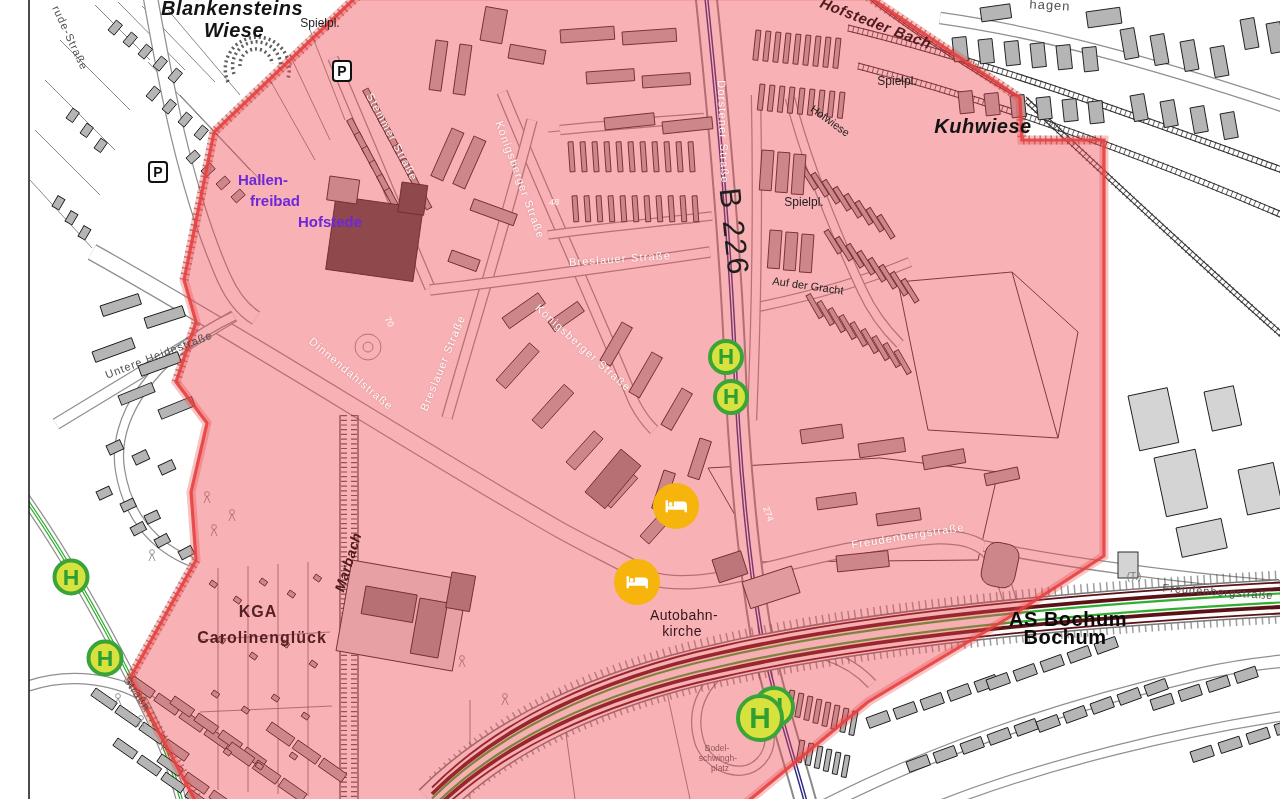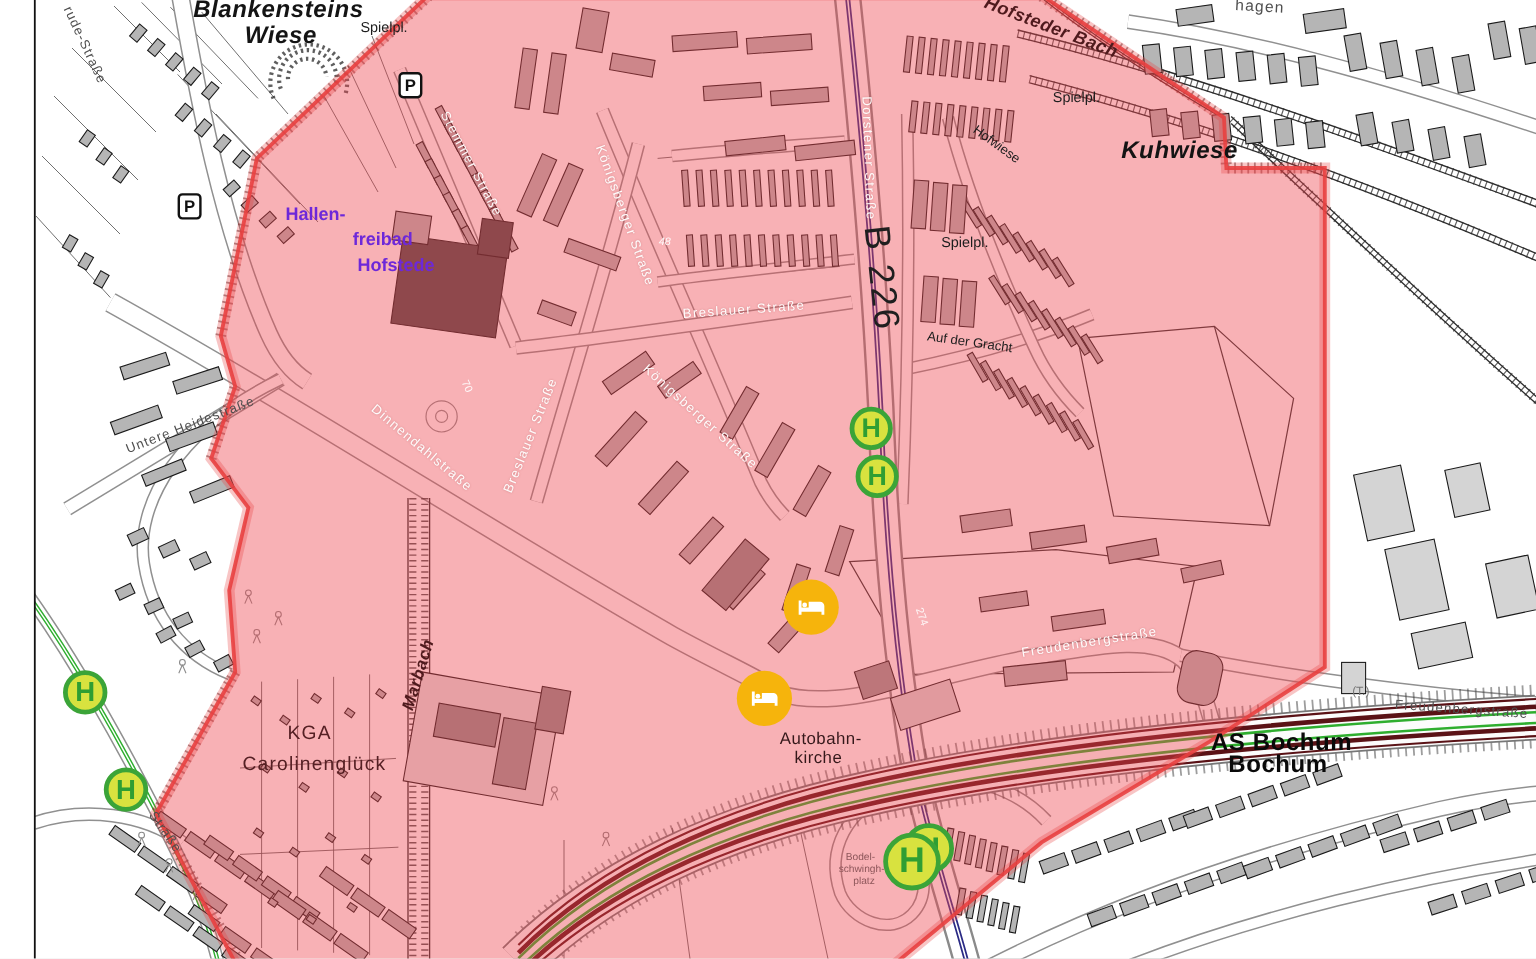--- a/index.html
+++ b/index.html
@@ -7,25 +7,25 @@
          font-family:"Liberation Sans",sans-serif;}
   #map-svg{position:absolute;left:0;top:0;width:1280px;height:799px;}
   #labels-layer,#markers-layer{position:absolute;left:0;top:0;width:1280px;height:799px;pointer-events:none;}
   .lbl{position:absolute;white-space:nowrap;line-height:1;}
   .s-area{font-weight:bold;font-style:italic;color:#141414;letter-spacing:.5px;}
   .s-street-light{color:#fff;opacity:.96;letter-spacing:1.2px;text-shadow:0 0 2px rgba(150,70,70,.45);}
   .s-street-dark{color:#4f4f4f;letter-spacing:1px;}
   .s-small{color:#1d1d1d;}
   .s-small-dark{color:#35181a;letter-spacing:.4px;}
   .s-poi{color:#6d28d9;font-weight:bold;}
-  .s-poi2{color:#552024;font-weight:normal;letter-spacing:1px;padding-left:20px;}
+  .s-poi2{color:#552024;font-weight:bold;letter-spacing:1px;padding-left:20px;}
   .s-stream{color:#4f1a1d;font-weight:bold;font-style:italic;letter-spacing:.5px;}
   .s-route{color:#1f1f1f;letter-spacing:2px;}
   .s-bold{color:#0a0a0a;font-weight:bold;letter-spacing:.5px;}
-  .s-tiny{color:#8d565a;}
+  .s-tiny{color:#8d565a;margin-top:34px;}
   .s-tiny2{color:#777;}
   .s-num{color:#fff;opacity:.9;}
   .bus-stop{position:absolute;border-radius:50%;background:#D8E23F;border:4px solid #3BA438;
             box-sizing:border-box;display:flex;align-items:center;justify-content:center;
             color:#2F9E33;font-weight:bold;transform:translate(-50%,-50%);}
   .hotel{position:absolute;border-radius:50%;background:#F6B40C;display:flex;align-items:center;
          justify-content:center;transform:translate(-50%,-50%);}
   .hotel svg{width:62%;height:62%;}
   .parking{position:absolute;width:20px;height:22px;background:#fff;border:2.5px solid #111;
            border-radius:4px;box-sizing:border-box;display:flex;align-items:center;justify-content:center;
@@ -465,21 +465,21 @@
       <div class="lbl s-route" style="left: 734px; top: 232px; font-size: 30px; transform: translate(-50%, -50%) rotate(84deg);">B 226</div>
       <div class="lbl s-street-light" style="left: 723px; top: 132px; font-size: 11px; transform: translate(-50%, -50%) rotate(88deg);">Dorstener Straße</div>
       <div class="lbl s-street-light" style="left: 392px; top: 137px; font-size: 11px; transform: translate(-50%, -50%) rotate(62deg);">Stemmer Straße</div>
       <div class="lbl s-street-light" style="left: 520px; top: 180px; font-size: 11px; transform: translate(-50%, -50%) rotate(70deg);">Königsberger Straße</div>
       <div class="lbl s-street-light" style="left: 583px; top: 348px; font-size: 11px; transform: translate(-50%, -50%) rotate(42deg);">Königsberger Straße</div>
       <div class="lbl s-street-light" style="left: 443px; top: 363px; font-size: 11px; transform: translate(-50%, -50%) rotate(-68deg);">Breslauer Straße</div>
       <div class="lbl s-street-light" style="left: 620px; top: 259px; font-size: 11px; transform: translate(-50%, -50%) rotate(-4deg);">Breslauer Straße</div>
       <div class="lbl s-street-light" style="left: 351px; top: 374px; font-size: 11px; transform: translate(-50%, -50%) rotate(40deg);">Dinnendahlstraße</div>
       <div class="lbl s-street-dark" style="left: 159px; top: 355px; font-size: 11px; transform: translate(-50%, -50%) rotate(-21deg);">Untere Heidestraße</div>
       <div class="lbl s-poi" style="left: 263px; top: 179px; font-size: 15px; transform: translate(-50%, -50%) rotate(0deg);">Hallen-</div>
-      <div class="lbl s-poi" style="left: 275px; top: 200px; font-size: 15px; transform: translate(-50%, -50%) rotate(0deg); margin-left: 44px;">freibad</div>
+      <div class="lbl s-poi" style="left: 275px; top: 200px; font-size: 15px; transform: translate(-50%, -50%) rotate(0deg);">freibad</div>
       <div class="lbl s-poi" style="left: 288px; top: 221px; font-size: 15px; transform: translate(-50%, -50%) rotate(0deg); margin-left: 42px;">Hofstede</div>
       <div class="lbl s-stream" style="left: 348px; top: 562px; font-size: 14px; transform: translate(-50%, -50%) rotate(-73deg);">Marbach</div>
       <div class="lbl s-poi2" style="left: 248px; top: 612px; font-size: 16px; transform: translate(-50%, -50%) rotate(0deg);">KGA</div>
       <div class="lbl s-poi2" style="left: 252px; top: 638px; font-size: 16px; transform: translate(-50%, -50%) rotate(0deg);">Carolinenglück</div>
       <div class="lbl s-small-dark" style="left: 684px; top: 615px; font-size: 14px; transform: translate(-50%, -50%) rotate(0deg);">Autobahn-</div>
       <div class="lbl s-small-dark" style="left: 682px; top: 631px; font-size: 14px; transform: translate(-50%, -50%) rotate(0deg);">kirche</div>
       <div class="lbl s-bold" style="left: 1068px; top: 619px; font-size: 20px; transform: translate(-50%, -50%) rotate(0deg);">AS Bochum</div>
       <div class="lbl s-bold" style="left: 1065px; top: 637px; font-size: 20px; transform: translate(-50%, -50%) rotate(0deg);">Bochum</div>
       <div class="lbl s-street-light" style="left: 908px; top: 536px; font-size: 11px; transform: translate(-50%, -50%) rotate(-9deg);">Freudenbergstraße</div>
       <div class="lbl s-street-dark" style="left: 1218px; top: 592px; font-size: 11px; transform: translate(-50%, -50%) rotate(4deg);">Freudenbergstraße</div>

